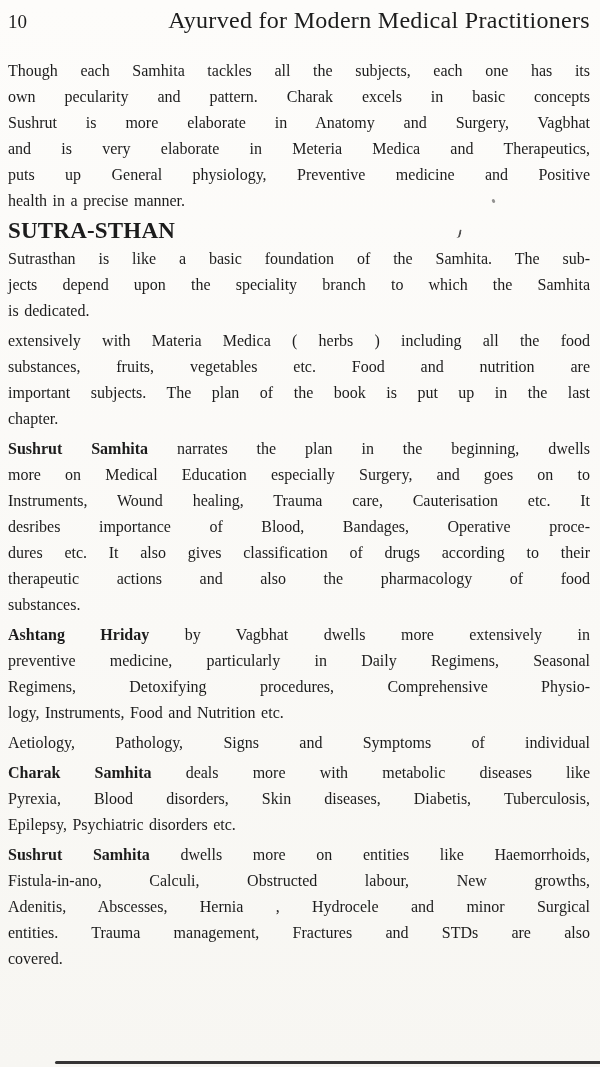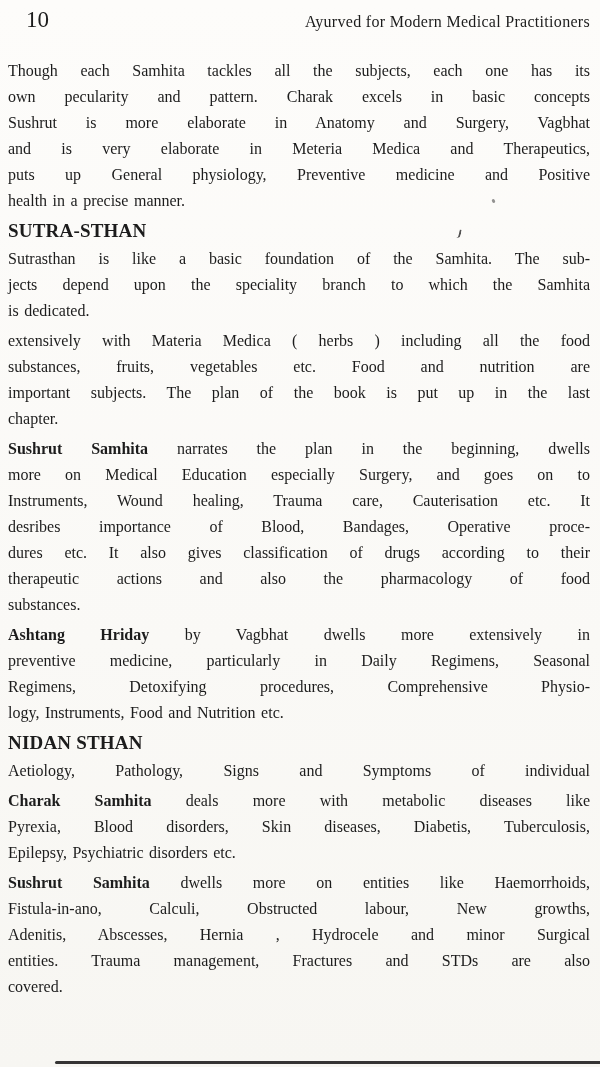--- a/index.html
+++ b/index.html
@@ -15,38 +15,38 @@
     font-family: "Liberation Serif", serif;
     overflow: hidden;
   }
   .running-header {
     display: flex;
     align-items: baseline;
     font-size: 19px;
     line-height: 24px;
     margin-bottom: 24px;
   }
-  .page-number { font-size: 23px; margin-left: 18px; }
-  .book-title { margin-left: auto; font-size: 16px; letter-spacing: 0.3px; }
+  .page-number { font-size: 19px; }
+  .book-title { margin-left: auto; font-size: 24px; letter-spacing: 0.3px; }
   .content { }
   .para { margin: 0 0 4px 0; }
   .line {
     font-size: 16px;
     line-height: 26px;
     word-spacing: 1.5px;
     text-align: justify;
     text-align-last: justify;
     -moz-text-align-last: justify;
   }
   .line.last {
     text-align-last: left;
     -moz-text-align-last: left;
   }
   .heading {
-    font-size: 19px;
+    font-size: 23px;
     font-weight: bold;
     line-height: 26px;
     letter-spacing: 0.2px;
     margin: 2px 0 2px 0;
   }
   .lead { font-weight: bold; }
   .scan-edge-bar {
     position: absolute;
     left: 55px;
     right: 0;
@@ -116,21 +116,20 @@
         <div class="line">dures etc. It also gives classification of drugs according to their</div>
         <div class="line">therapeutic actions and also the pharmacology of food</div>
         <div class="line last">substances.</div>
       </div>
       <div class="para">
         <div class="line"><span class="lead">Ashtang Hriday</span> by Vagbhat dwells more extensively in</div>
         <div class="line">preventive medicine, particularly in Daily Regimens, Seasonal</div>
         <div class="line">Regimens, Detoxifying procedures, Comprehensive Physio-</div>
         <div class="line last">logy, Instruments, Food and Nutrition etc.</div>
       </div>
-      <div class="heading">NIDAN STHAN</div>
       <div class="para">
         <div class="line">Aetiology, Pathology, Signs and Symptoms of individual</div>
       </div>
       <div class="para">
         <div class="line"><span class="lead">Charak Samhita</span> deals more with metabolic diseases like</div>
         <div class="line">Pyrexia, Blood disorders, Skin diseases, Diabetis, Tuberculosis,</div>
         <div class="line last">Epilepsy, Psychiatric disorders etc.</div>
       </div>
       <div class="para">
         <div class="line"><span class="lead">Sushrut Samhita</span> dwells more on entities like Haemorrhoids,</div>

